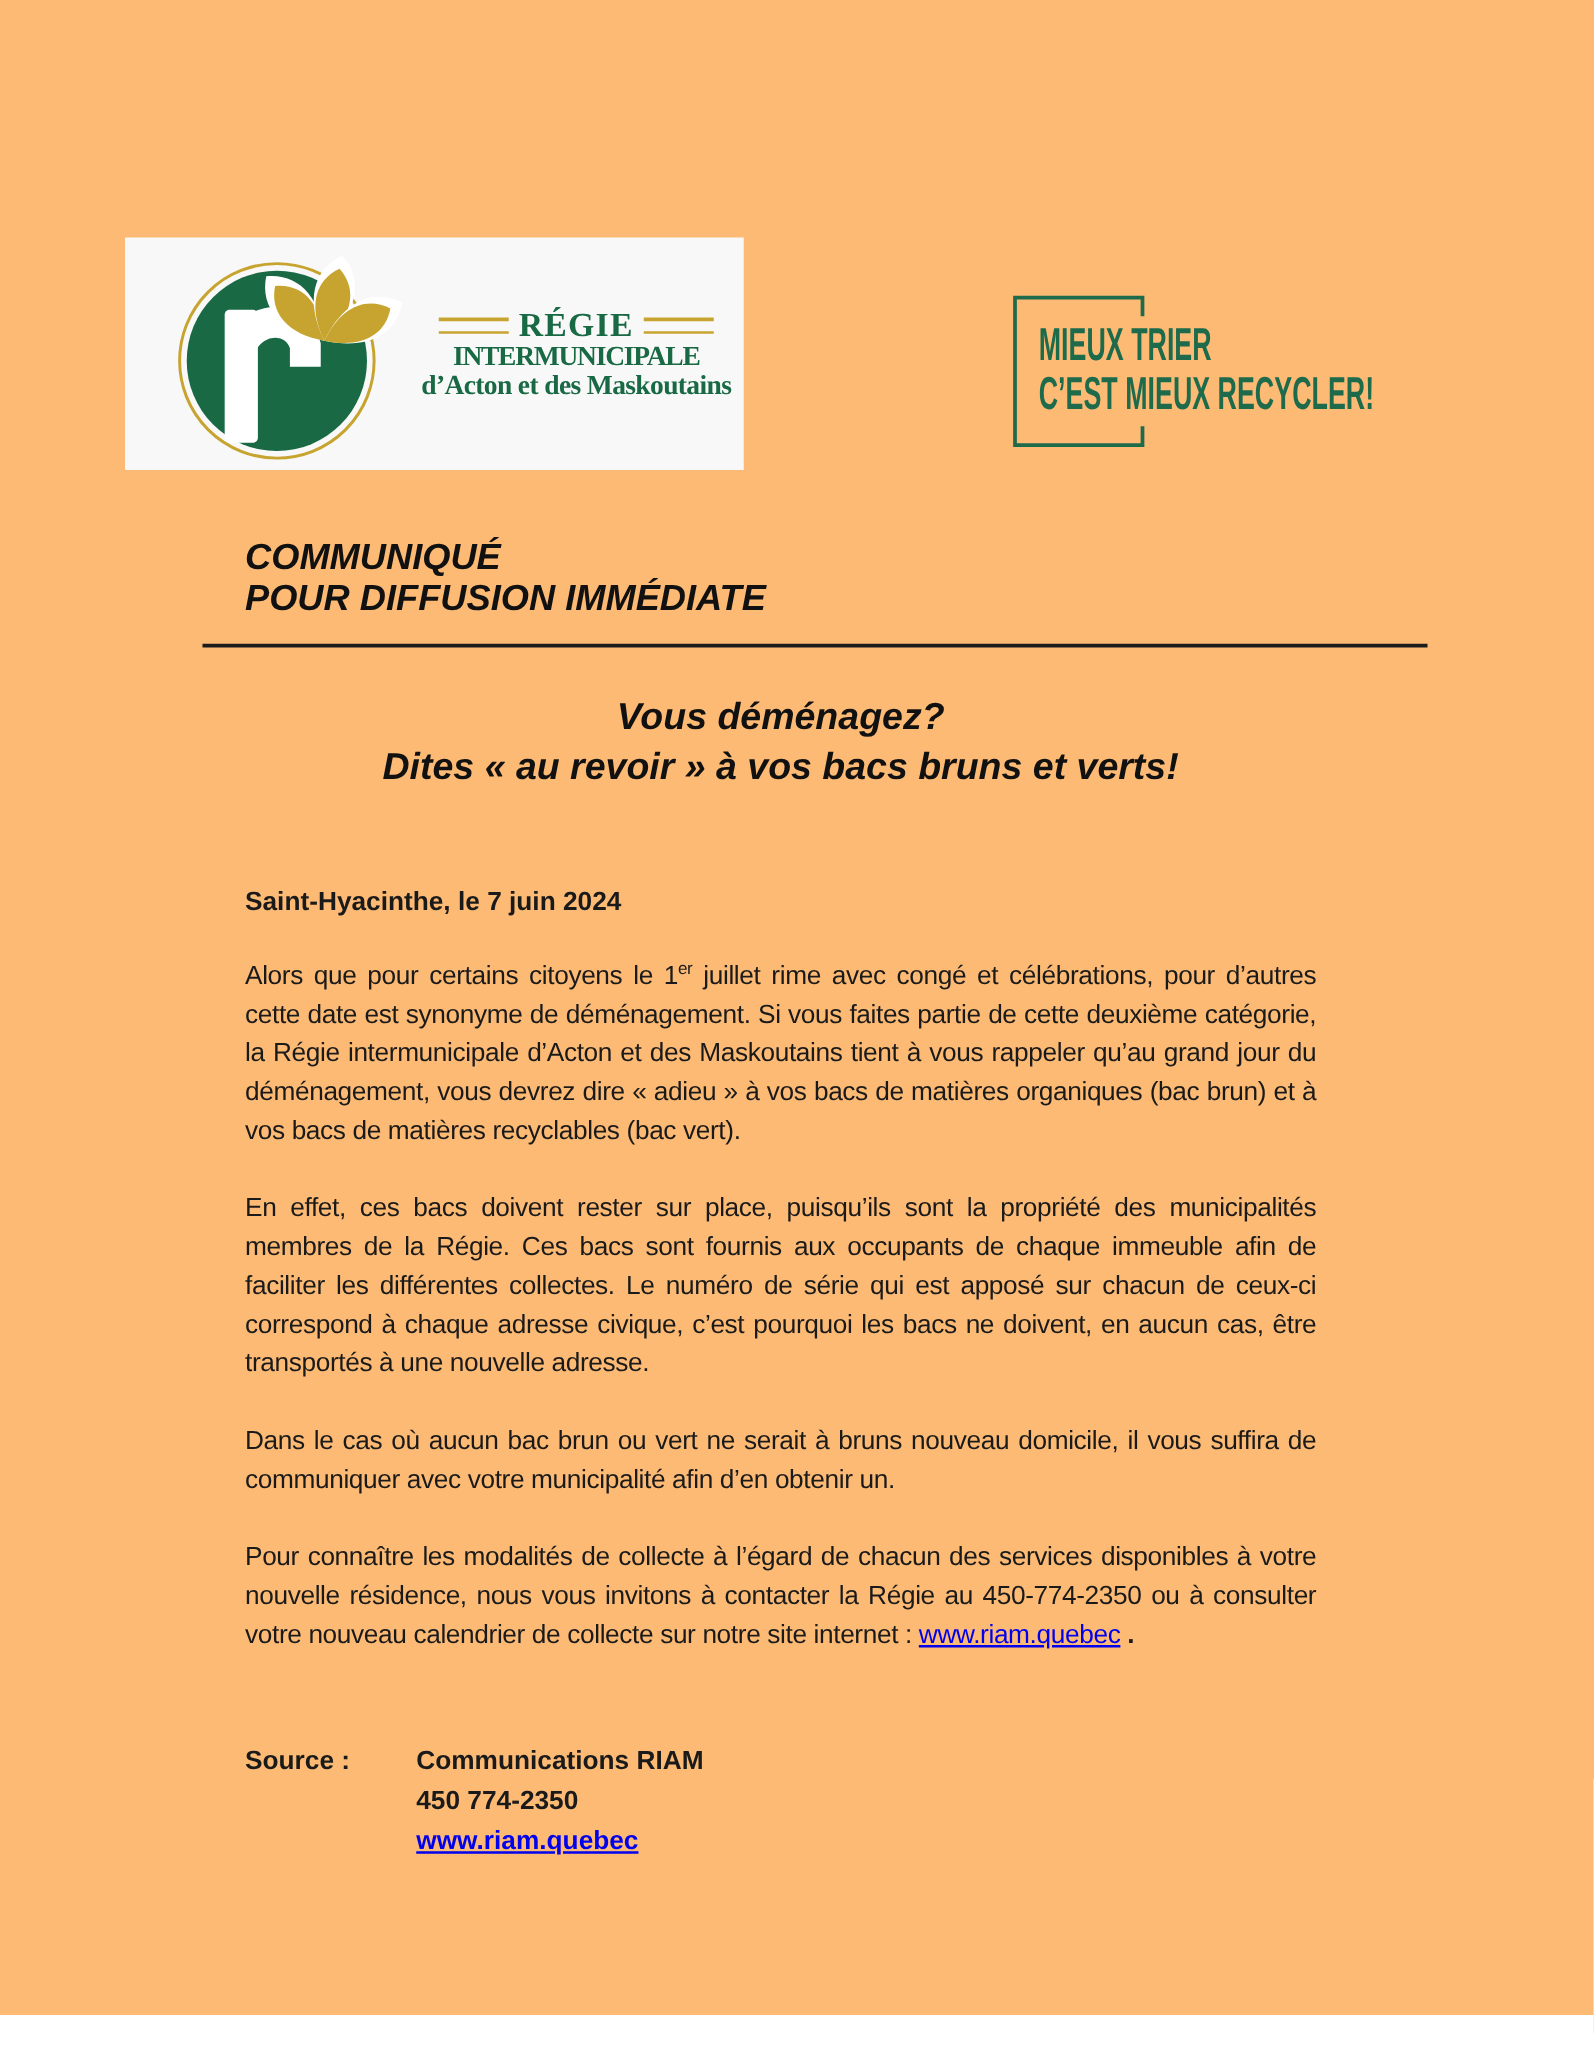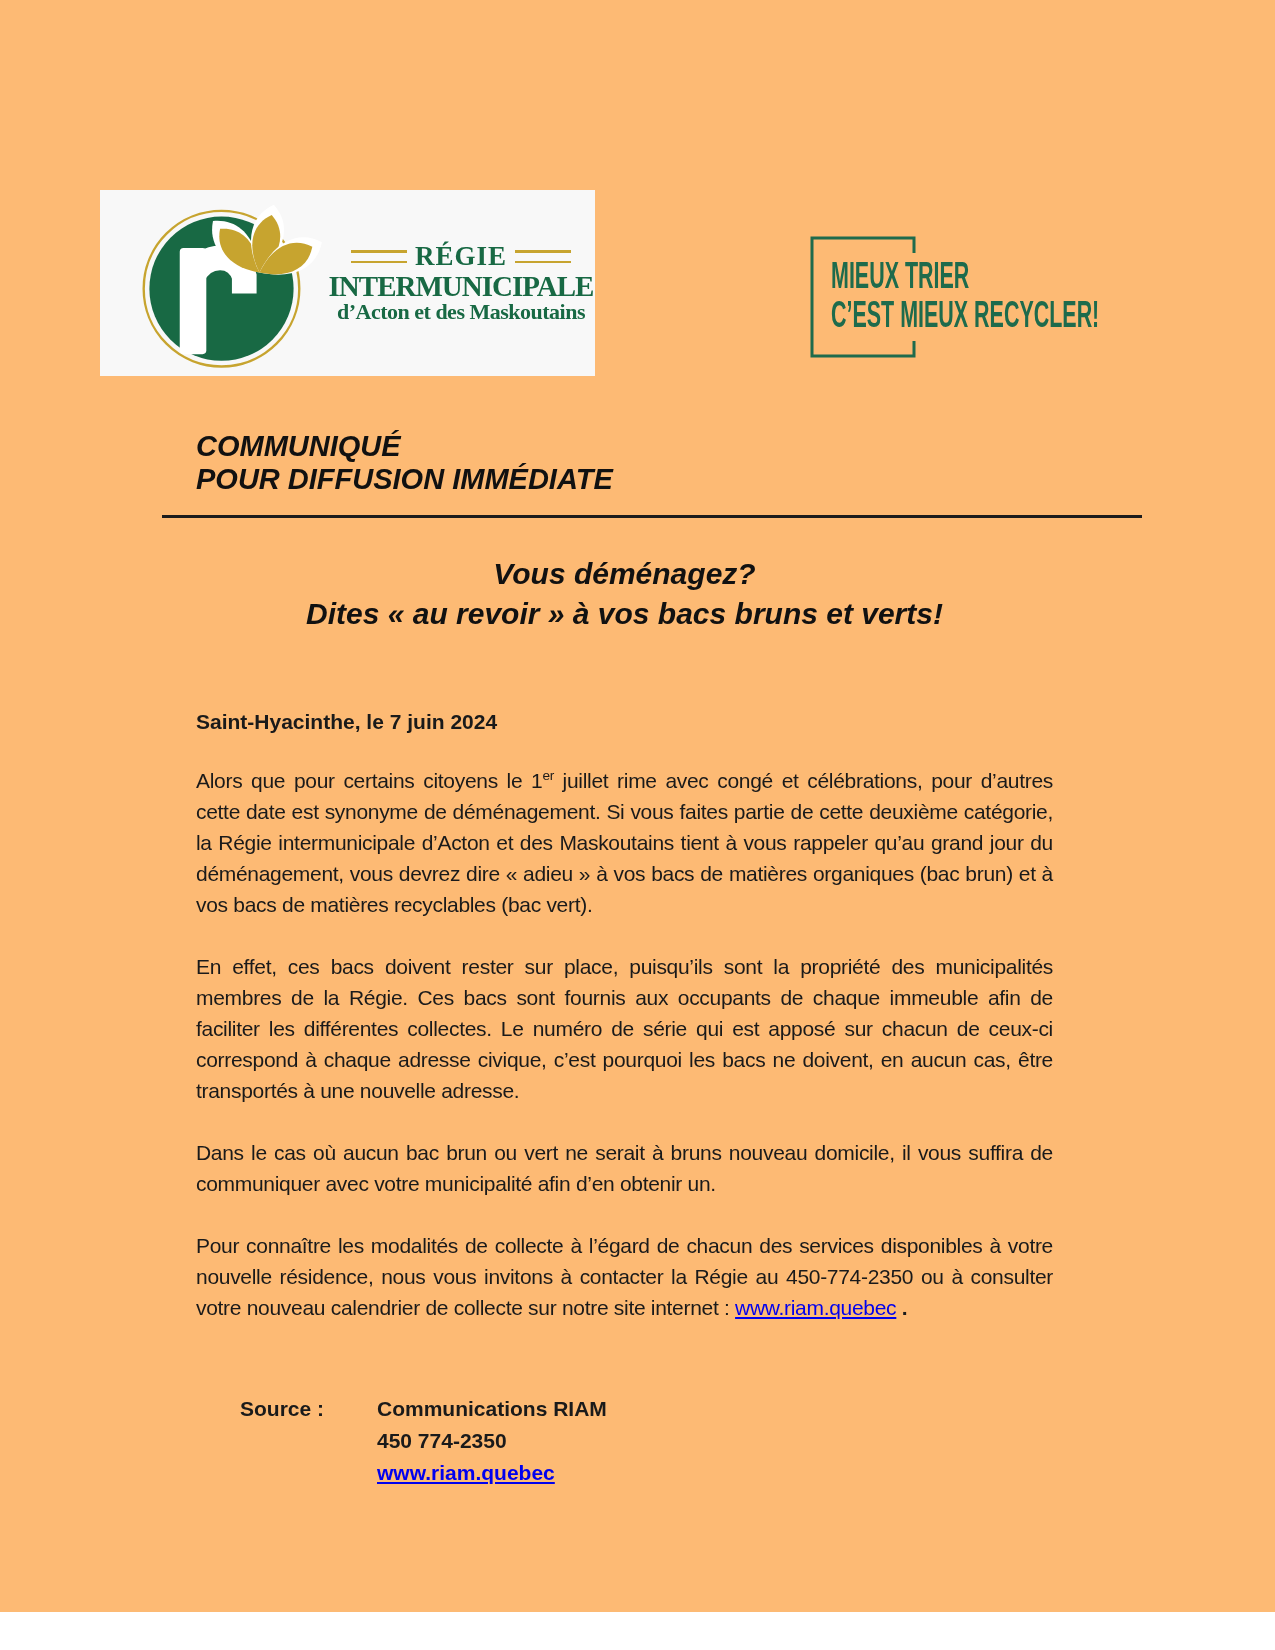--- a/index.html
+++ b/index.html
@@ -23,21 +23,21 @@
     color:#186944;
     font-family:"Liberation Serif",serif;
     font-weight:bold;
     text-align:center;
     line-height:1.04;
     width:290px;
   }
   .regie-row{display:flex;align-items:center;justify-content:center;gap:8px;}
   .gold-rule{width:56px;height:8px;border-top:3px solid #C7A42F;border-bottom:2px solid #C7A42F;}
   .logo-regie{font-size:27px;letter-spacing:1px;}
-  .logo-inter{font-size:29px;letter-spacing:-1px;white-space:nowrap;}
+  .logo-inter{font-size:22px;letter-spacing:-1px;white-space:nowrap;}
   .logo-acton{font-size:22px;letter-spacing:-0.5px;white-space:nowrap;}
   
   .slogan-block{position:absolute;left:810px;top:236px;width:300px;height:122px;}
   .slogan-bracket{position:absolute;left:0;top:0;}
   .slogan-text{
     position:absolute;left:21px;top:20px;
     color:#1E6B4C;font-weight:bold;
     font-size:37px;line-height:39px;
     transform:scaleX(0.58);transform-origin:left top;
     white-space:nowrap;
@@ -65,21 +65,21 @@
     font-size:21px;line-height:31px;letter-spacing:-0.3px;
     text-align:justify;margin:31px 0 0 0;
   }
   p.body sup{font-size:0.65em;line-height:0;vertical-align:super;}
   a.link{color:#0101EE;text-decoration:underline;cursor:pointer;}
   .after-link{font-weight:bold;}
   .source-row{
     display:flex;margin-top:70px;
     font-size:21px;line-height:32px;font-weight:bold;
   }
-  .source-label{width:137px;flex:0 0 auto;margin-left:44px;}
+  .source-label{width:137px;flex:0 0 auto;}
   .source-details{}
   .source-details .src-line{display:block;}
   .source-details a.link{font-weight:bold;}
 </style>
 </head>
 <body>
 
 <div class="page">
 
   <div class="logo-block">

